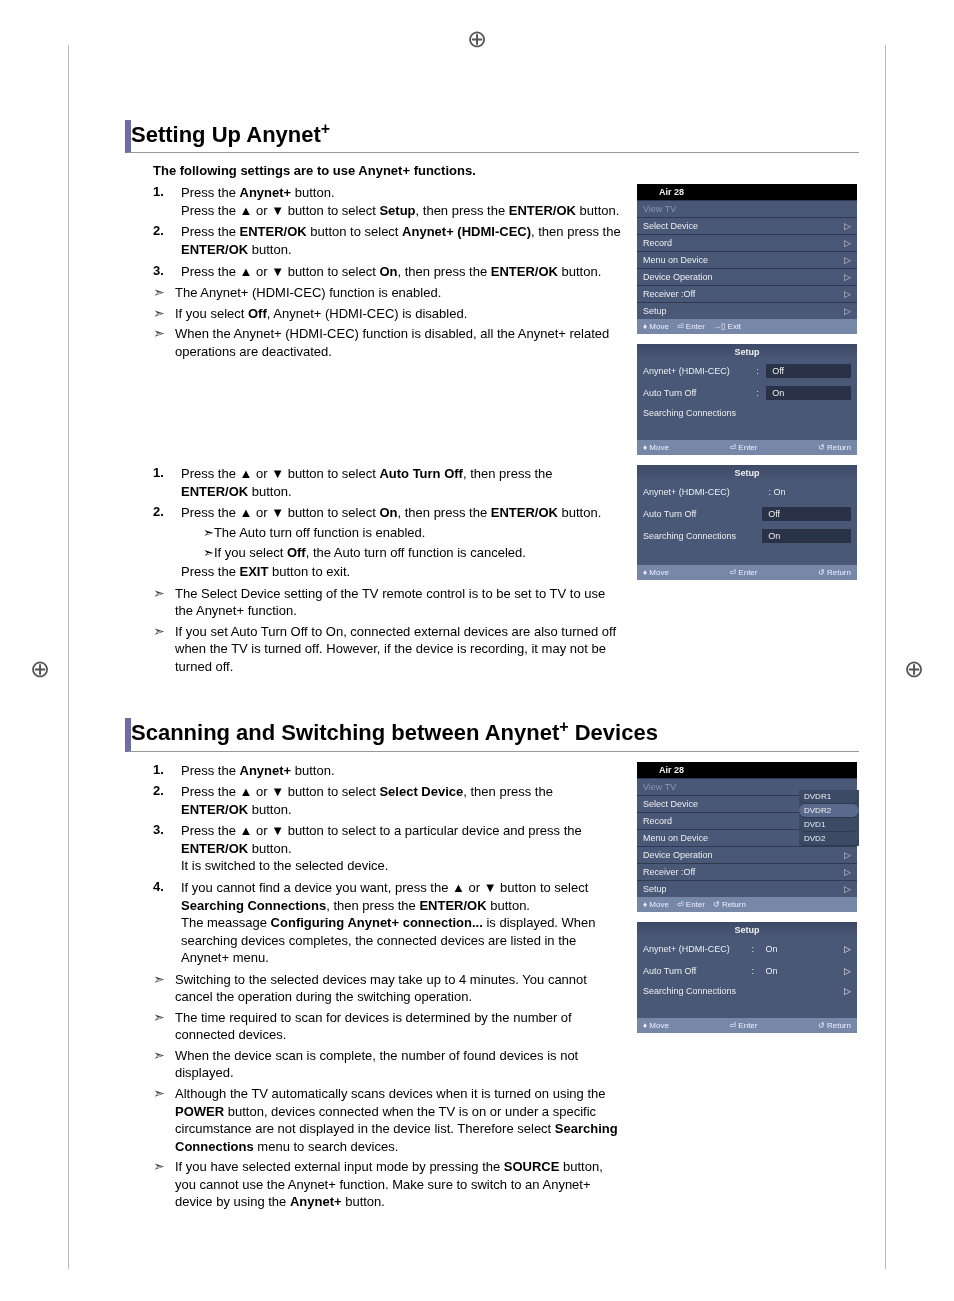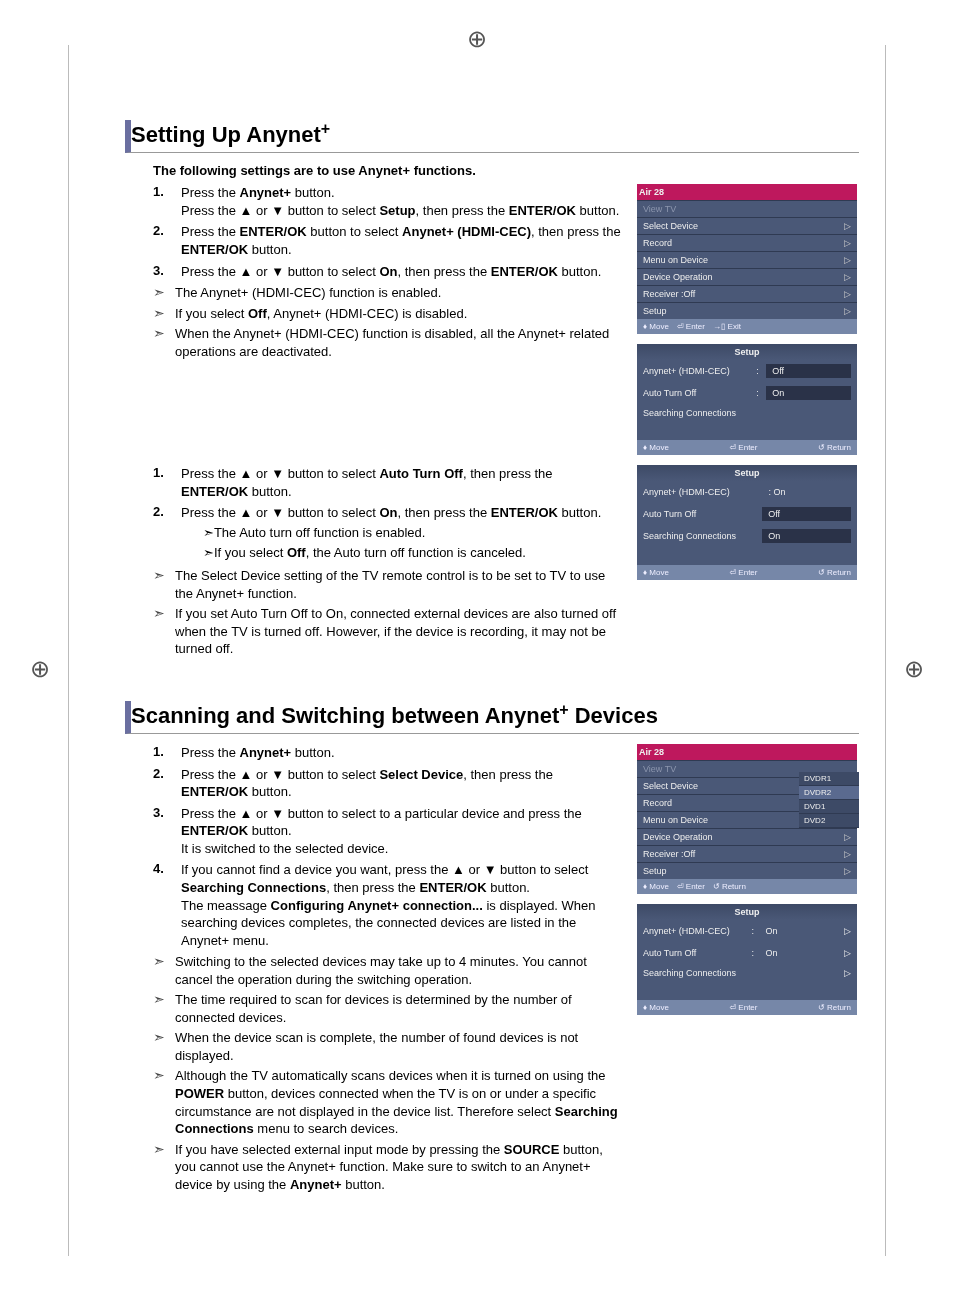--- a/index.html
+++ b/index.html
@@ -23,36 +23,36 @@
   ol > li { display: flex; margin-bottom: 4px; }
   ol .num { font-weight: bold; min-width: 28px; }
   ol .body { flex: 1; line-height: 1.35; }
   .note-list { list-style: none; margin-top: 2px; }
   .note-list > li { display: flex; margin-bottom: 3px; }
   .note-list .arrow { min-width: 22px; font-size: 14px; color: #444; }
   .note-list .body { flex: 1; line-height: 1.35; }
   .sub-notes { list-style: none; margin-left: 22px; margin-top: 2px; }
   .sub-notes li { display: flex; margin-bottom: 2px; }
   .osd { width: 220px; font-size: 9px; color: #eee; margin-bottom: 10px; }
-  .osd .hdr { background: #be185d; padding: 3px 2px; font-weight: bold; }
+  .osd .hdr { background: #000000; padding: 3px 22px; font-weight: bold; }
   .osd .row { background: #4a5877; border-top: 1px solid #2f3a52; padding: 3px 6px; display: flex; justify-content: space-between; align-items: center; }
   .osd .row.dim { color: #8b95ad; }
   .osd .row .tri { color: #ccc; }
   .osd .foot { background: #7687a8; padding: 3px 6px; font-size: 8px; color: #eef; display: flex; gap: 8px; flex-wrap: wrap; }
   .osd .setup-hdr { background: linear-gradient(#3d4a66,#4a5877); text-align: center; font-weight: bold; padding: 3px; }
   .osd .setup-row { background: #4a5877; padding: 4px 6px; display: flex; align-items: center; gap: 4px; font-size: 9px; }
   .osd .setup-row .lbl { flex: 1.5; }
   .osd .setup-row .colon { width: 6px; }
   .osd .setup-row .val { flex: 1; background: #2a3248; padding: 2px 6px; }
   .osd .setup-row .valplain { flex: 1; padding: 2px 4px; }
   .osd .setup-row .tri { width: 8px; text-align: right; }
   .osd .spacer { background: #4a5877; height: 18px; }
   .osd .foot2 { background: #7687a8; padding: 3px 6px; font-size: 8px; color: #eef; display: flex; justify-content: space-between; }
   .submenu { position: absolute; right: -2px; top: 28px; width: 60px; background: #3d4a66; font-size: 8px; }
-  .submenu div { padding: 2px 5px; border-bottom: 1px solid #2f3a52; }
+  .submenu div { padding: 2px 5px; border-bottom: 1px solid #2f3a52; border-radius: 7px; }
   .submenu div.hl { background: #5a6a8f; }
   .osd-wrap { position: relative; }
   b { font-weight: bold; }
 </style>
 </head>
 <body>
 
 <div class="page">
   <div class="reg-mark reg-top">⊕</div>
   <div class="reg-mark reg-left">⊕</div>
@@ -176,21 +176,21 @@
               <span class="num">2.</span>
               <span class="body">Press the ▲ or ▼ button to select <b>On</b>, then press the <b>ENTER/OK</b> button.<ul class="sub-notes">
                   <li>
                     <span class="arrow">➣</span>
                     <span class="body">The Auto turn off function is enabled.</span>
                   </li>
                   <li>
                     <span class="arrow">➣</span>
                     <span class="body">If you select <b>Off</b>, the Auto turn off function is canceled.</span>
                   </li>
-                </ul></span>
+                </ul><div>Press the <b>EXIT</b> button to exit.</div></span>
             </li>
           </ol>
         <ul class="note-list" id="notes2">
             <li>
               <span class="arrow">➣</span>
               <span class="body">The Select Device setting of the TV remote control is to be set to TV to use the Anynet+ function.</span>
             </li>
             <li>
               <span class="arrow">➣</span>
               <span class="body">If you set Auto Turn Off to On, connected external devices are also turned off when the TV is turned off. However, if the device is recording, it may not be turned off.</span>

